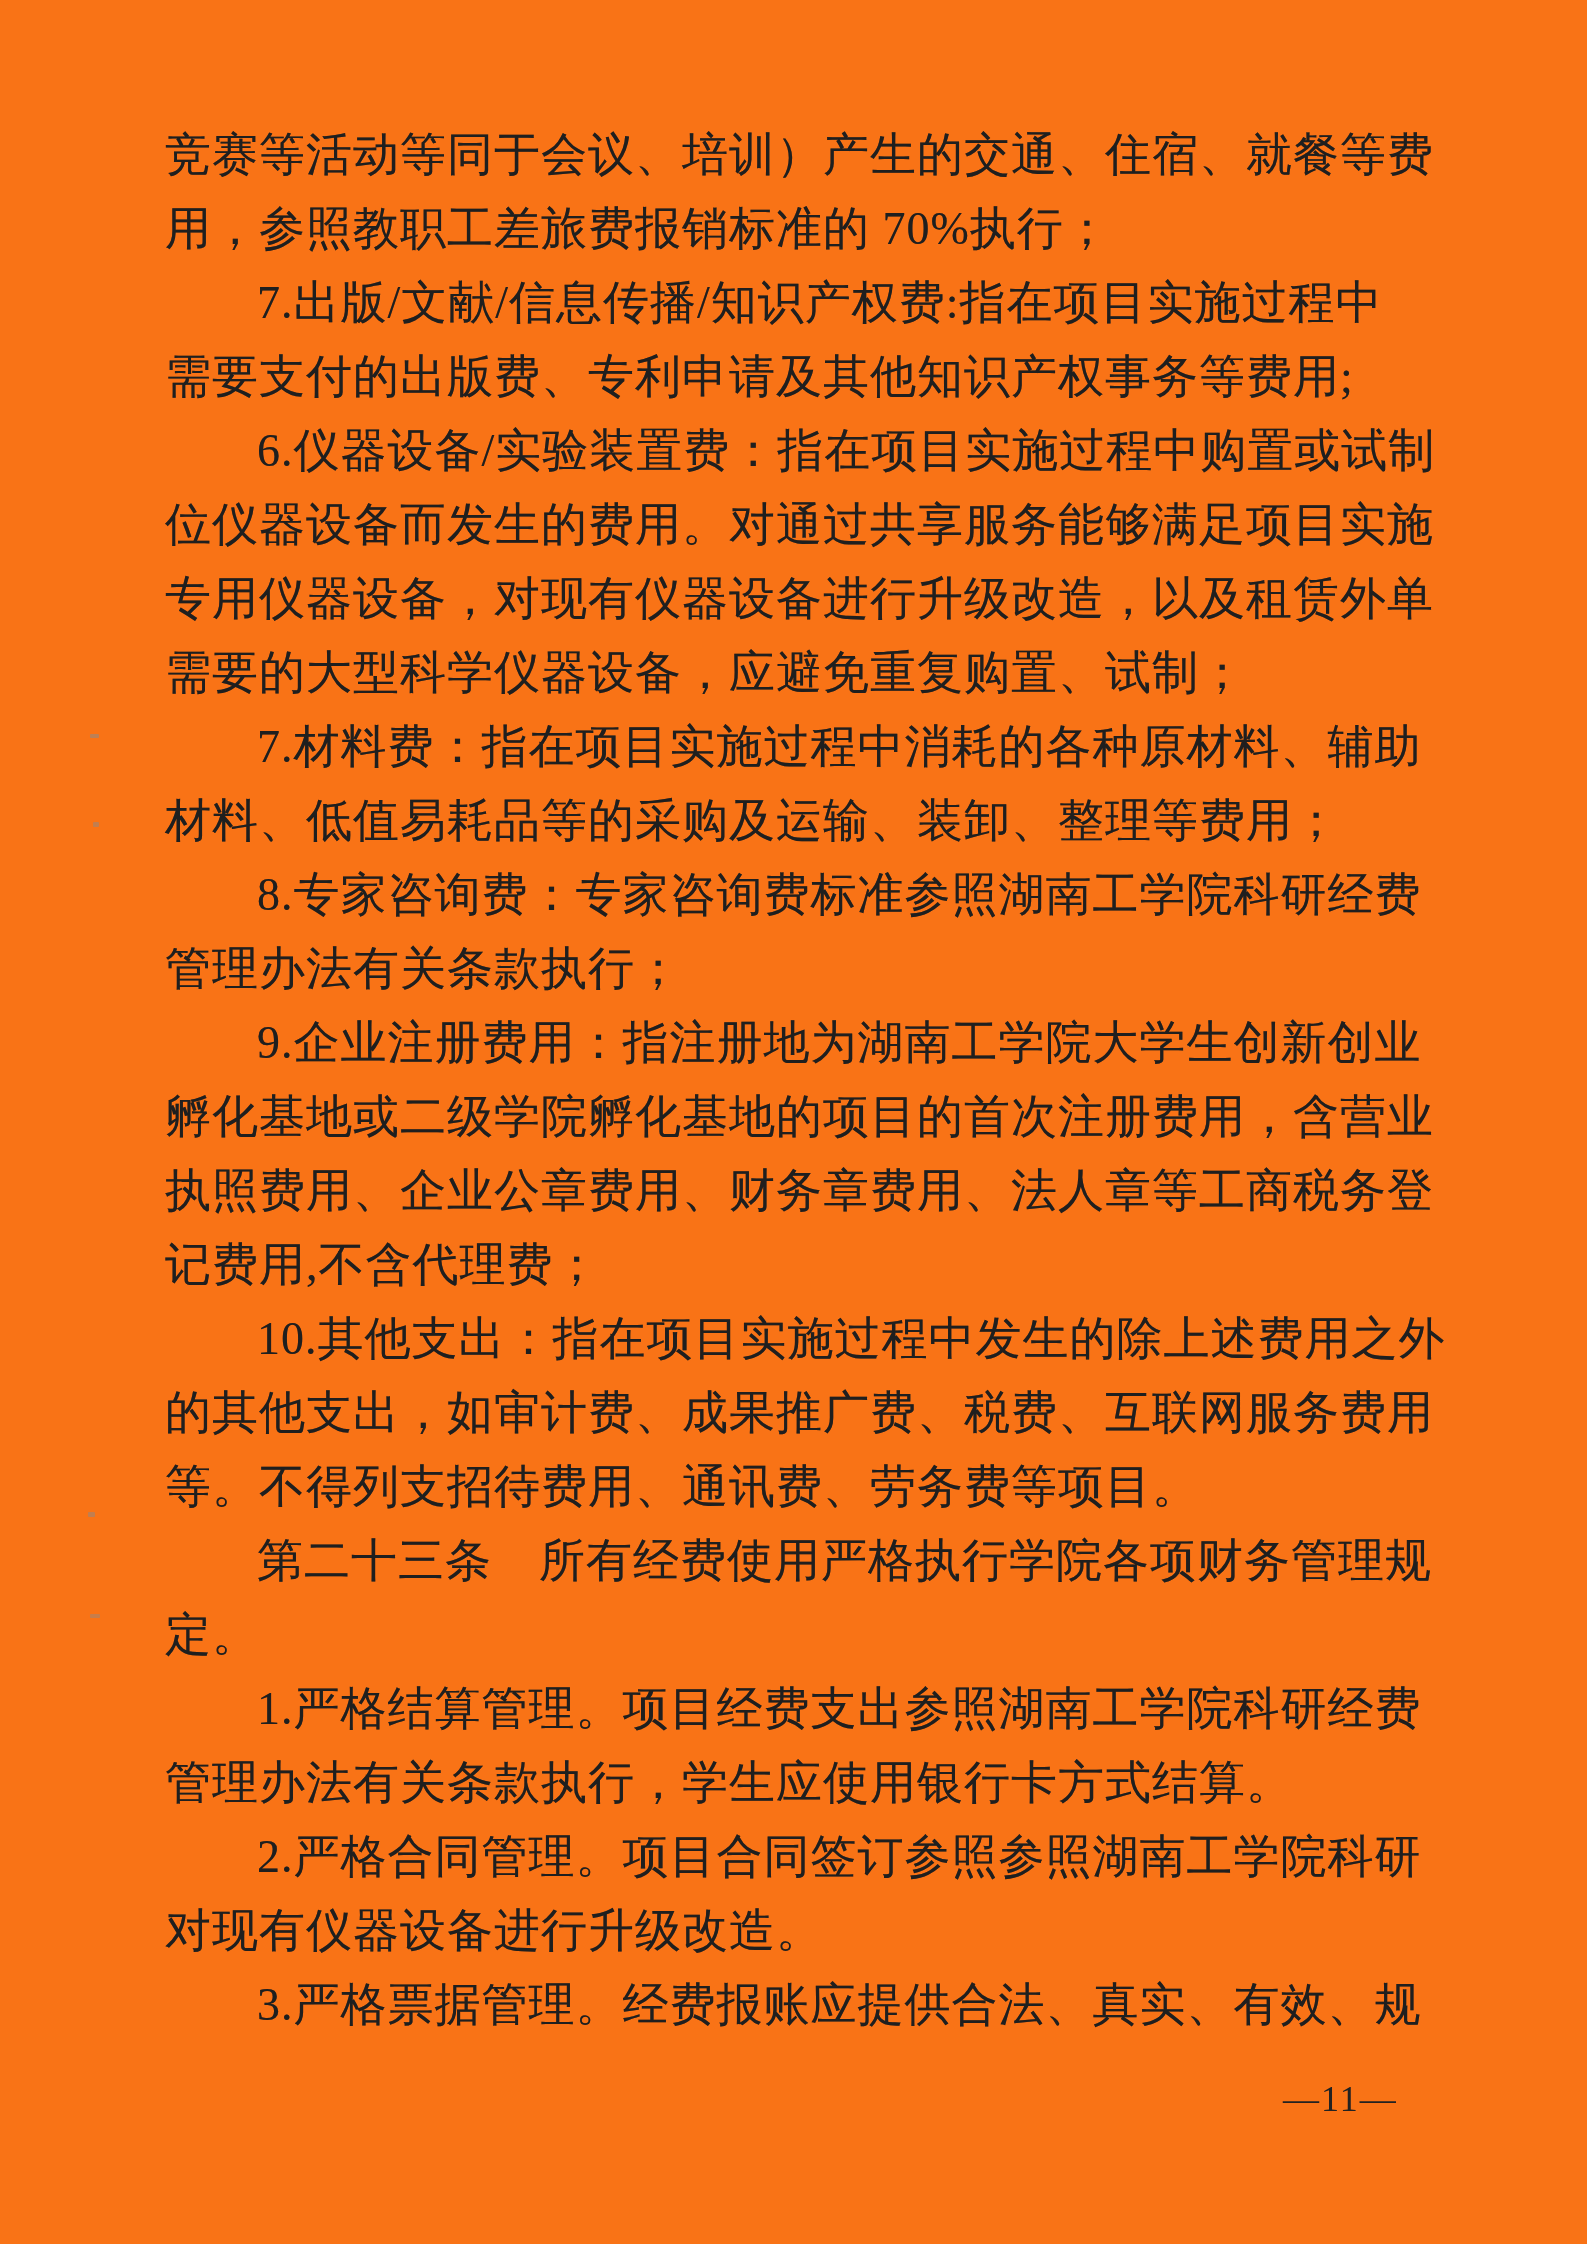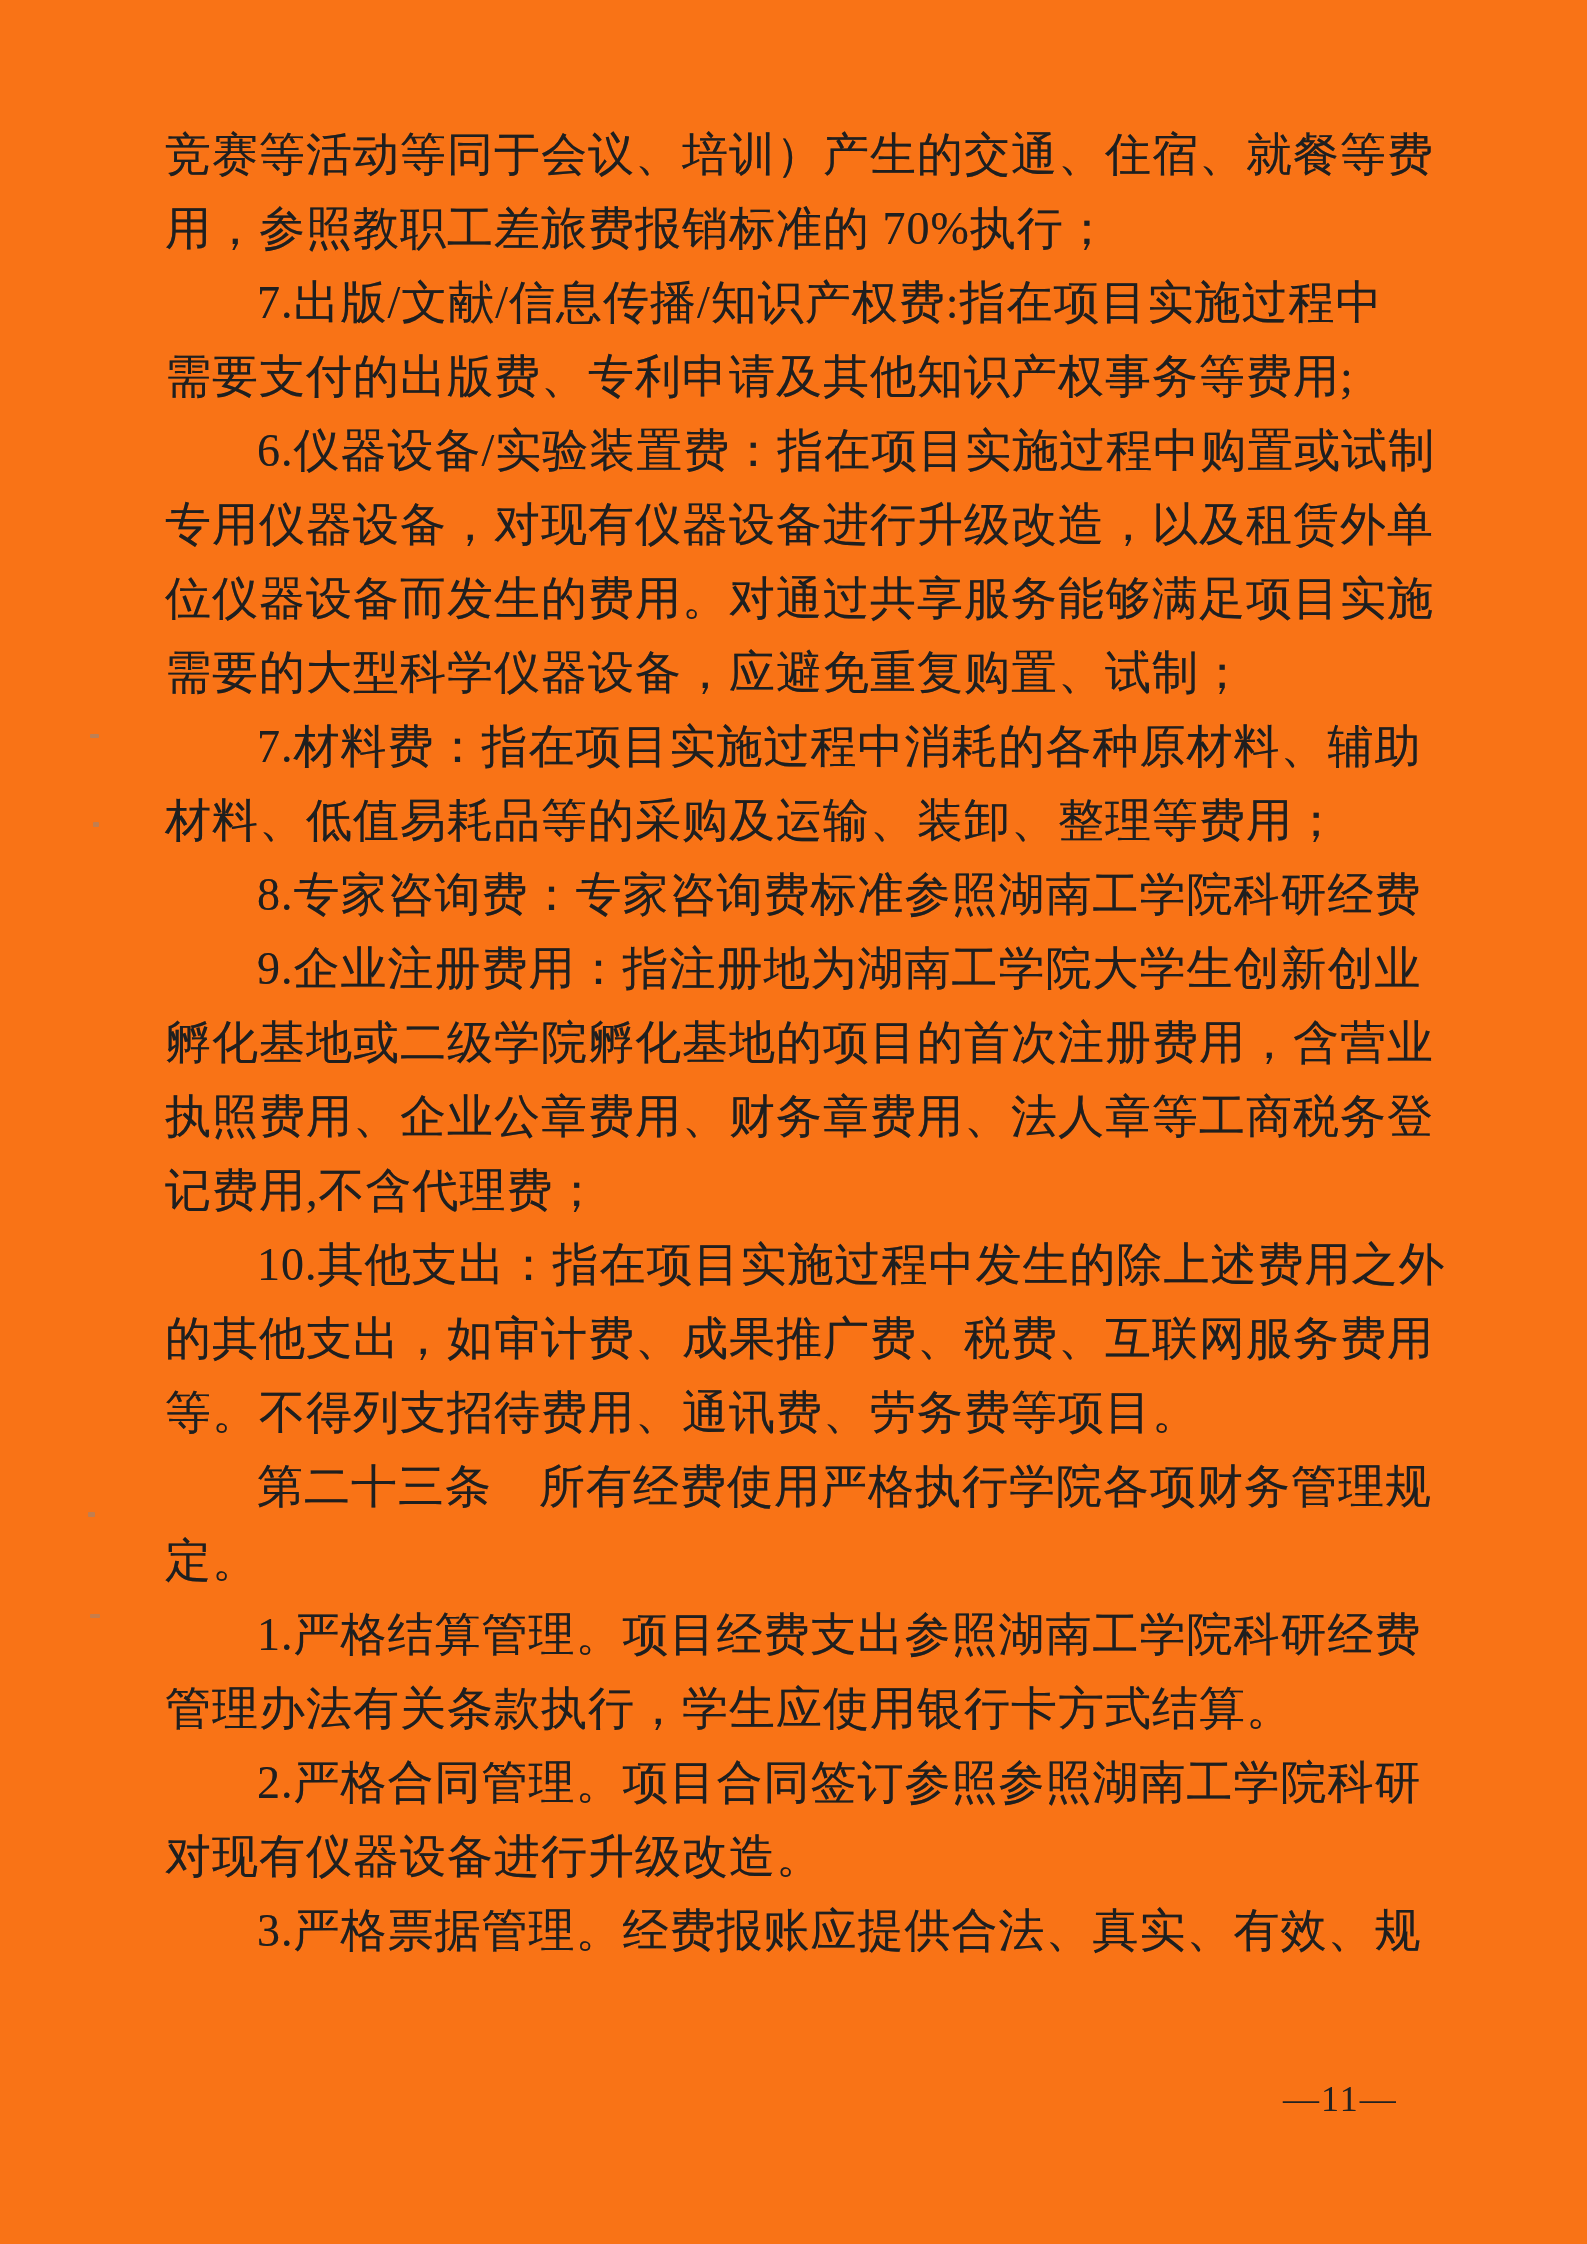--- a/index.html
+++ b/index.html
@@ -62,26 +62,27 @@
   <div class="speckle s2"></div>
   <div class="speckle s3"></div>
   <div class="speckle s4"></div>
 
   <div class="text-block">
     <div class="line">竞赛等活动等同于会议、培训）产生的交通、住宿、就餐等费</div>
     <div class="line">用，参照教职工差旅费报销标准的 70%执行；</div>
     <div class="line indent">7.出版/文献/信息传播/知识产权费:指在项目实施过程中</div>
     <div class="line">需要支付的出版费、专利申请及其他知识产权事务等费用;</div>
     <div class="line indent">6.仪器设备/实验装置费：指在项目实施过程中购置或试制</div>
+    <div class="line">位仪器设备而发生的费用。对通过共享服务能够满足项目实施</div>
     <div class="line">专用仪器设备，对现有仪器设备进行升级改造，以及租赁外单</div>
-    <div class="line">位仪器设备而发生的费用。对通过共享服务能够满足项目实施</div>
     <div class="line">需要的大型科学仪器设备，应避免重复购置、试制；</div>
     <div class="line indent">7.材料费：指在项目实施过程中消耗的各种原材料、辅助</div>
     <div class="line">材料、低值易耗品等的采购及运输、装卸、整理等费用；</div>
     <div class="line indent">8.专家咨询费：专家咨询费标准参照湖南工学院科研经费</div>
+    <div class="line">管理办法有关条款执行；</div>
     <div class="line indent">9.企业注册费用：指注册地为湖南工学院大学生创新创业</div>
     <div class="line">孵化基地或二级学院孵化基地的项目的首次注册费用，含营业</div>
     <div class="line">执照费用、企业公章费用、财务章费用、法人章等工商税务登</div>
     <div class="line">记费用,不含代理费；</div>
     <div class="line indent">10.其他支出：指在项目实施过程中发生的除上述费用之外</div>
     <div class="line">的其他支出，如审计费、成果推广费、税费、互联网服务费用</div>
     <div class="line">等。不得列支招待费用、通讯费、劳务费等项目。</div>
     <div class="line indent">第二十三条　所有经费使用严格执行学院各项财务管理规</div>
     <div class="line">定。</div>
     <div class="line indent">1.严格结算管理。项目经费支出参照湖南工学院科研经费</div>

